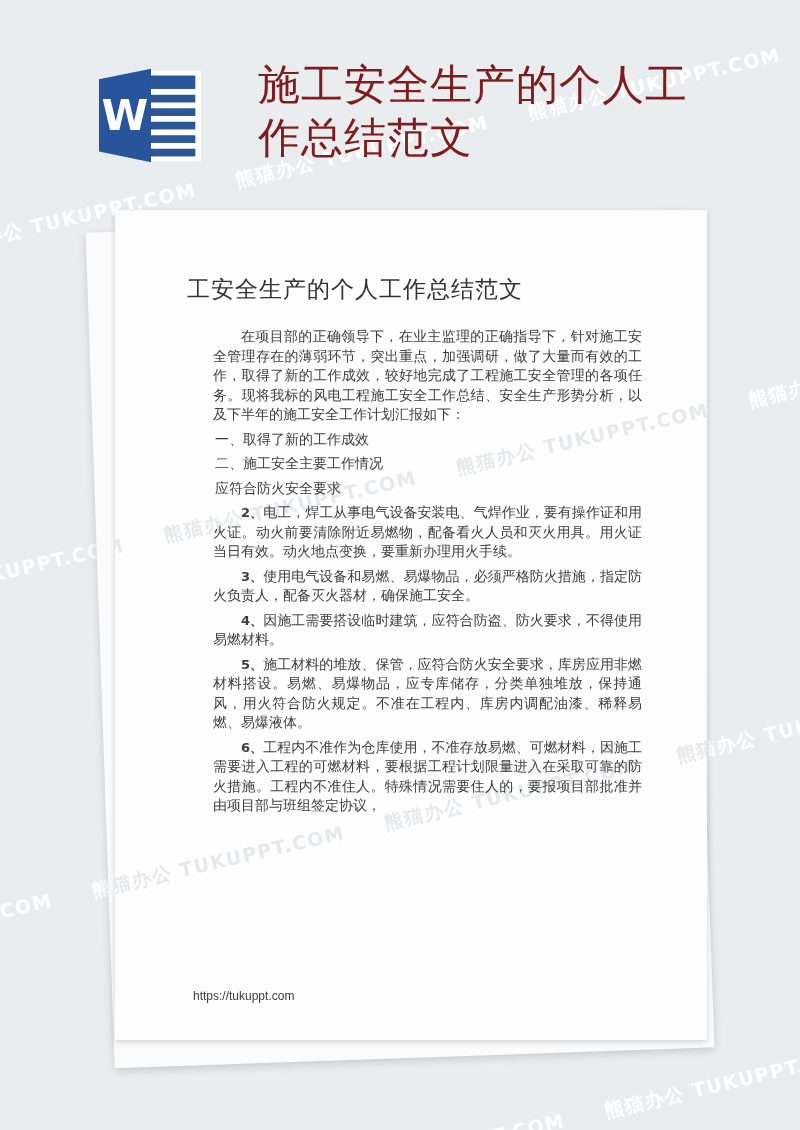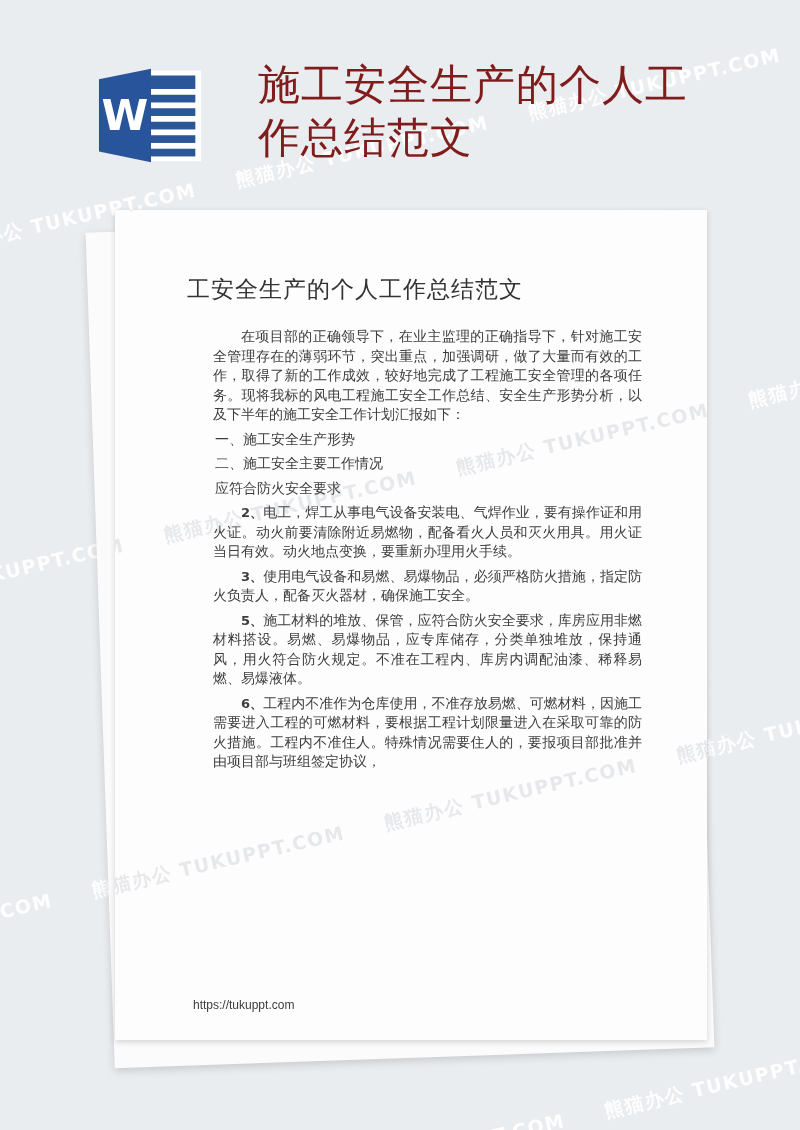--- a/index.html
+++ b/index.html
@@ -98,21 +98,21 @@
   .doc p {
     margin: 0 0 5px 0;
     font-size: 14px;
     line-height: 19.5px;
     text-indent: 2em;
   }
   .doc p.para, .doc p.item { text-align: justify; margin-left: 26px; }
   .doc p.item b { font-family: "DejaVu Sans", sans-serif; font-size: 13px; }
   .doc-footer {
     position: absolute;
-    left: 78px; bottom: 28px;
+    left: 78px; bottom: 37px;
     font-family: "Liberation Sans", sans-serif;
     font-size: 12px;
     color: #3c3c3c;
   }
 </style>
 </head>
 <body>
 
 <div class="stage">
 
@@ -160,25 +160,26 @@
           <span class="wm" style="left: 750px; top: 990px;">熊猫办公 TUKUPPT.COM</span>
           <span class="wm" style="left: 300px; top: 1320px;">熊猫办公 TUKUPPT.COM</span>
           <span class="wm" style="left: 600px; top: 1320px;">熊猫办公 TUKUPPT.COM</span>
           <span class="wm" style="left: 900px; top: 1320px;">熊猫办公 TUKUPPT.COM</span>
         </div>
     </div>
     <div class="doc">
       <h2 class="doc-title">工安全生产的个人工作总结范文</h2>
       <div id="docBlocks">
           <p class="para">在项目部的正确领导下，在业主监理的正确指导下，针对施工安全管理存在的薄弱环节，突出重点，加强调研，做了大量而有效的工作，取得了新的工作成效，较好地完成了工程施工安全管理的各项任务。现将我标的风电工程施工安全工作总结、安全生产形势分析，以及下半年的施工安全工作计划汇报如下：</p>
-          <p class="heading">一、施工安全生产形势</p>
+          <p class="heading">一、取得了新的工作成效</p>
           <p class="heading">二、施工安全主要工作情况</p>
           <p class="heading">应符合防火安全要求</p>
           <p class="item"><b>2、</b>电工，焊工从事电气设备安装电、气焊作业，要有操作证和用火证。动火前要清除附近易燃物，配备看火人员和灭火用具。用火证当日有效。动火地点变换，要重新办理用火手续。</p>
           <p class="item"><b>3、</b>使用电气设备和易燃、易爆物品，必须严格防火措施，指定防火负责人，配备灭火器材，确保施工安全。</p>
+          <p class="item"><b>4、</b>因施工需要搭设临时建筑，应符合防盗、防火要求，不得使用易燃材料。</p>
           <p class="item"><b>5、</b>施工材料的堆放、保管，应符合防火安全要求，库房应用非燃材料搭设。易燃、易爆物品，应专库储存，分类单独堆放，保持通风，用火符合防火规定。不准在工程内、库房内调配油漆、稀释易燃、易爆液体。</p>
           <p class="item"><b>6、</b>工程内不准作为仓库使用，不准存放易燃、可燃材料，因施工需要进入工程的可燃材料，要根据工程计划限量进入在采取可靠的防火措施。工程内不准住人。特殊情况需要住人的，要报项目部批准并由项目部与班组签定协议，</p>
         </div>
     </div>
     <div class="doc-footer">https://tukuppt.com</div>
   </div>
 
 </div>
 
 </body></html>

